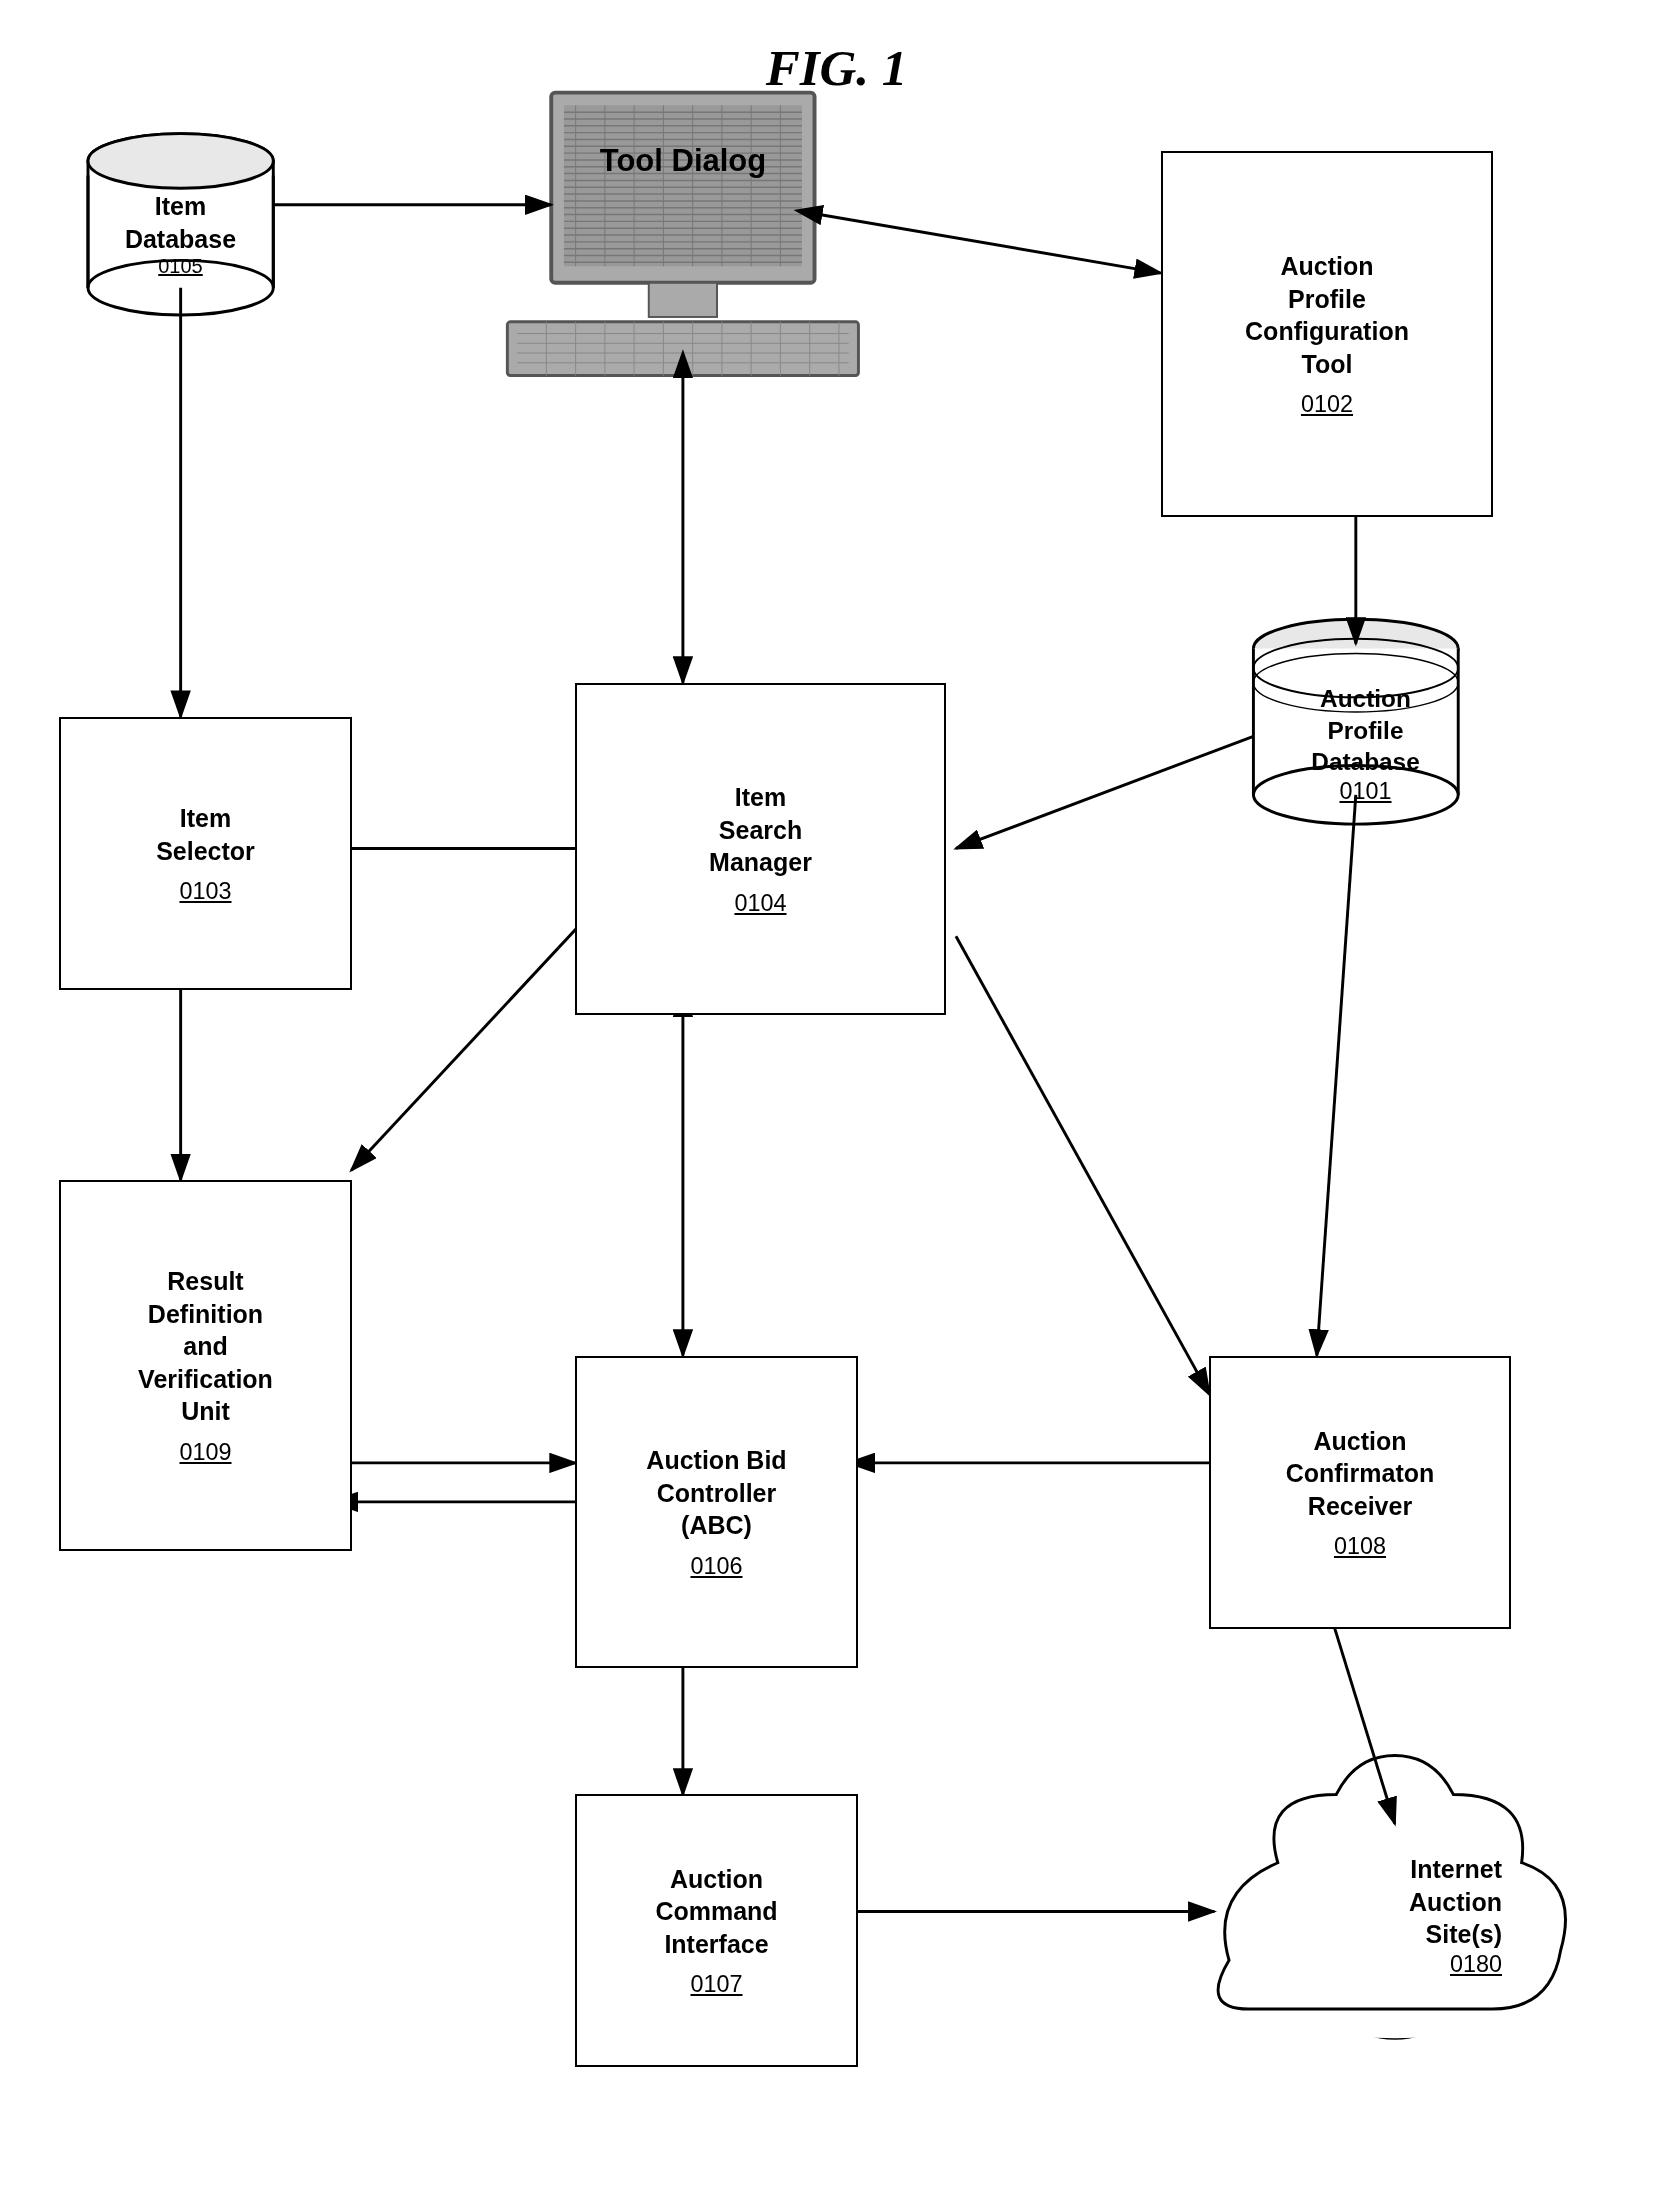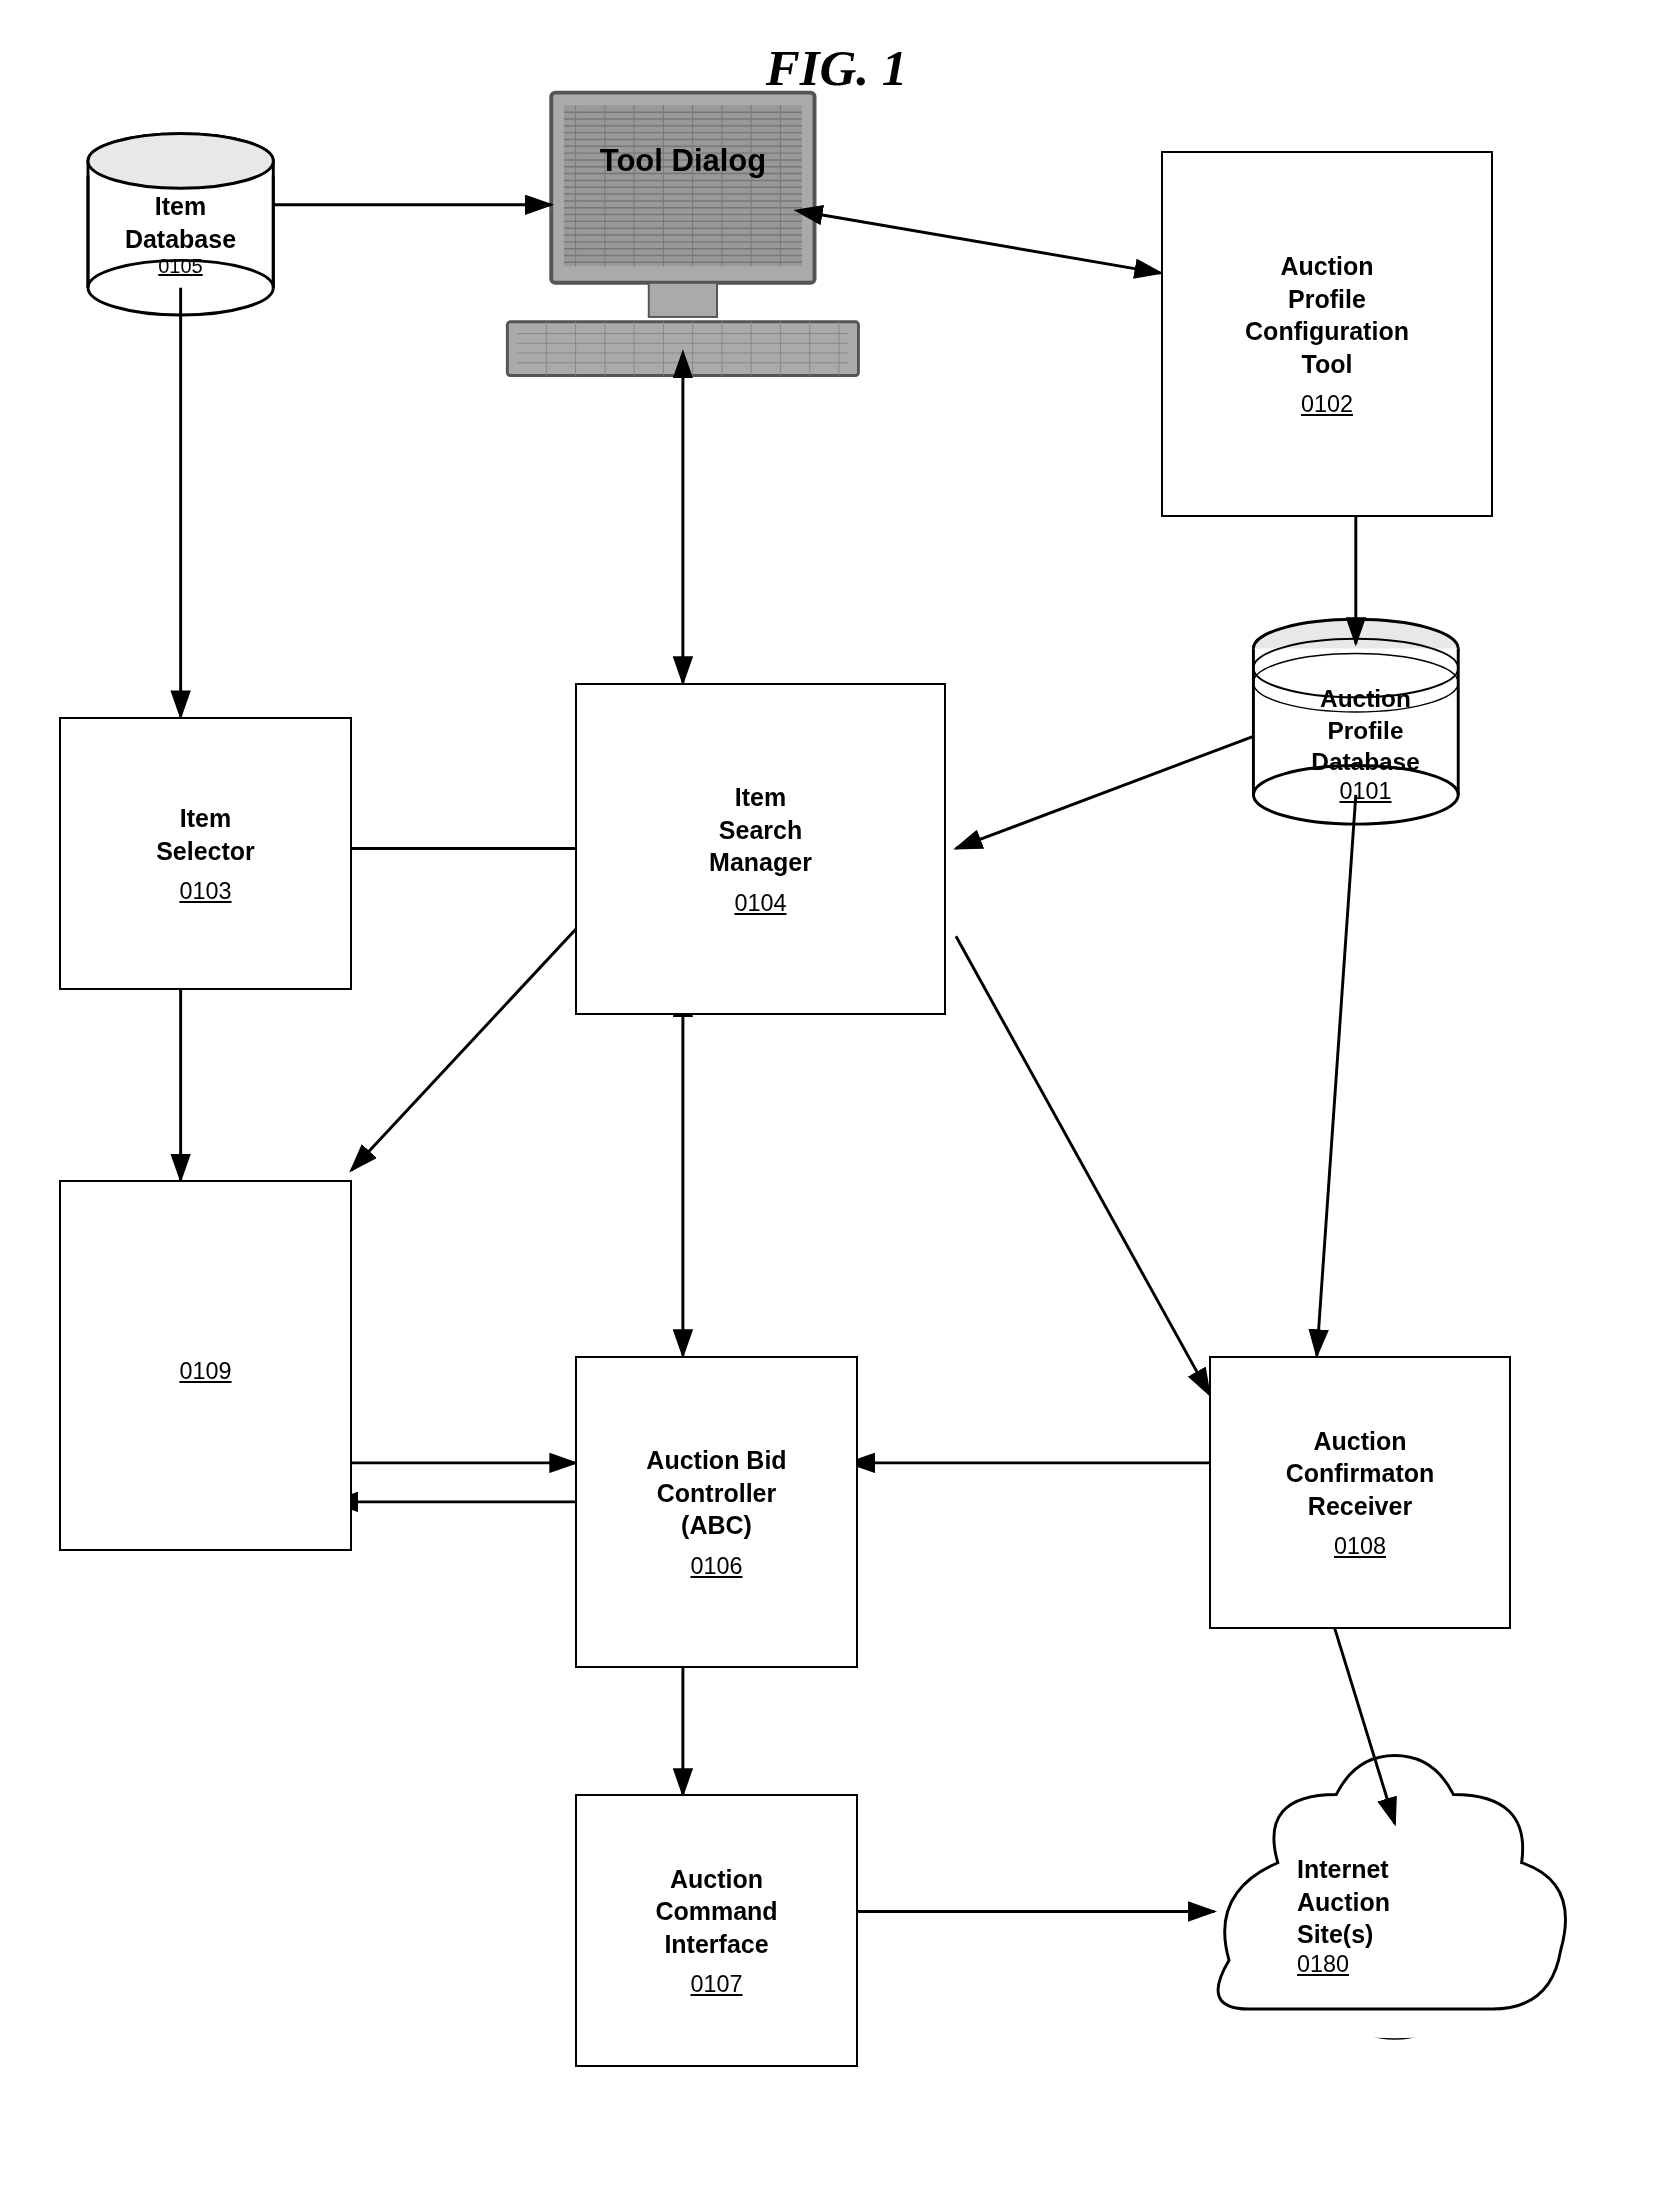--- a/index.html
+++ b/index.html
@@ -230,36 +230,37 @@
   <span class="box-label">Item<br>Selector</span>
   <span class="box-id">0103</span>
 </div>
 
 <div class="box" style="left:575px; top:683px; width:371px; height:332px;">
   <span class="box-label">Item<br>Search<br>Manager</span>
   <span class="box-id">0104</span>
 </div>
 
 <div class="box" style="left:59px; top:1180px; width:293px; height:371px;">
+  <span class="box-label">Result<br>Definition<br>and<br>Verification<br>Unit</span>
   <span class="box-id">0109</span>
 </div>
 
 <div class="box" style="left:575px; top:1356px; width:283px; height:312px;">
   <span class="box-label">Auction Bid<br>Controller<br>(ABC)</span>
   <span class="box-id">0106</span>
 </div>
 
 <div class="box" style="left:1209px; top:1356px; width:302px; height:273px;">
   <span class="box-label">Auction<br>Confirmaton<br>Receiver</span>
   <span class="box-id">0108</span>
 </div>
 
 <div class="box" style="left:575px; top:1794px; width:283px; height:273px;">
   <span class="box-label">Auction<br>Command<br>Interface</span>
   <span class="box-id">0107</span>
 </div>
 
-<div style="position:absolute; top:1853px; left:1297px; width:205px; text-align:left;">
+<div style="position:absolute; top:1853px; left:1297px; width:205px; text-align:right;">
   <span style="font-weight:bold; font-size:25px; line-height:1.3;">Internet<br>Auction<br>Site(s)</span>
   <br>
   <span style="font-size:23.4px; text-decoration:underline;">0180</span>
 </div>
 
 
 </body></html>

